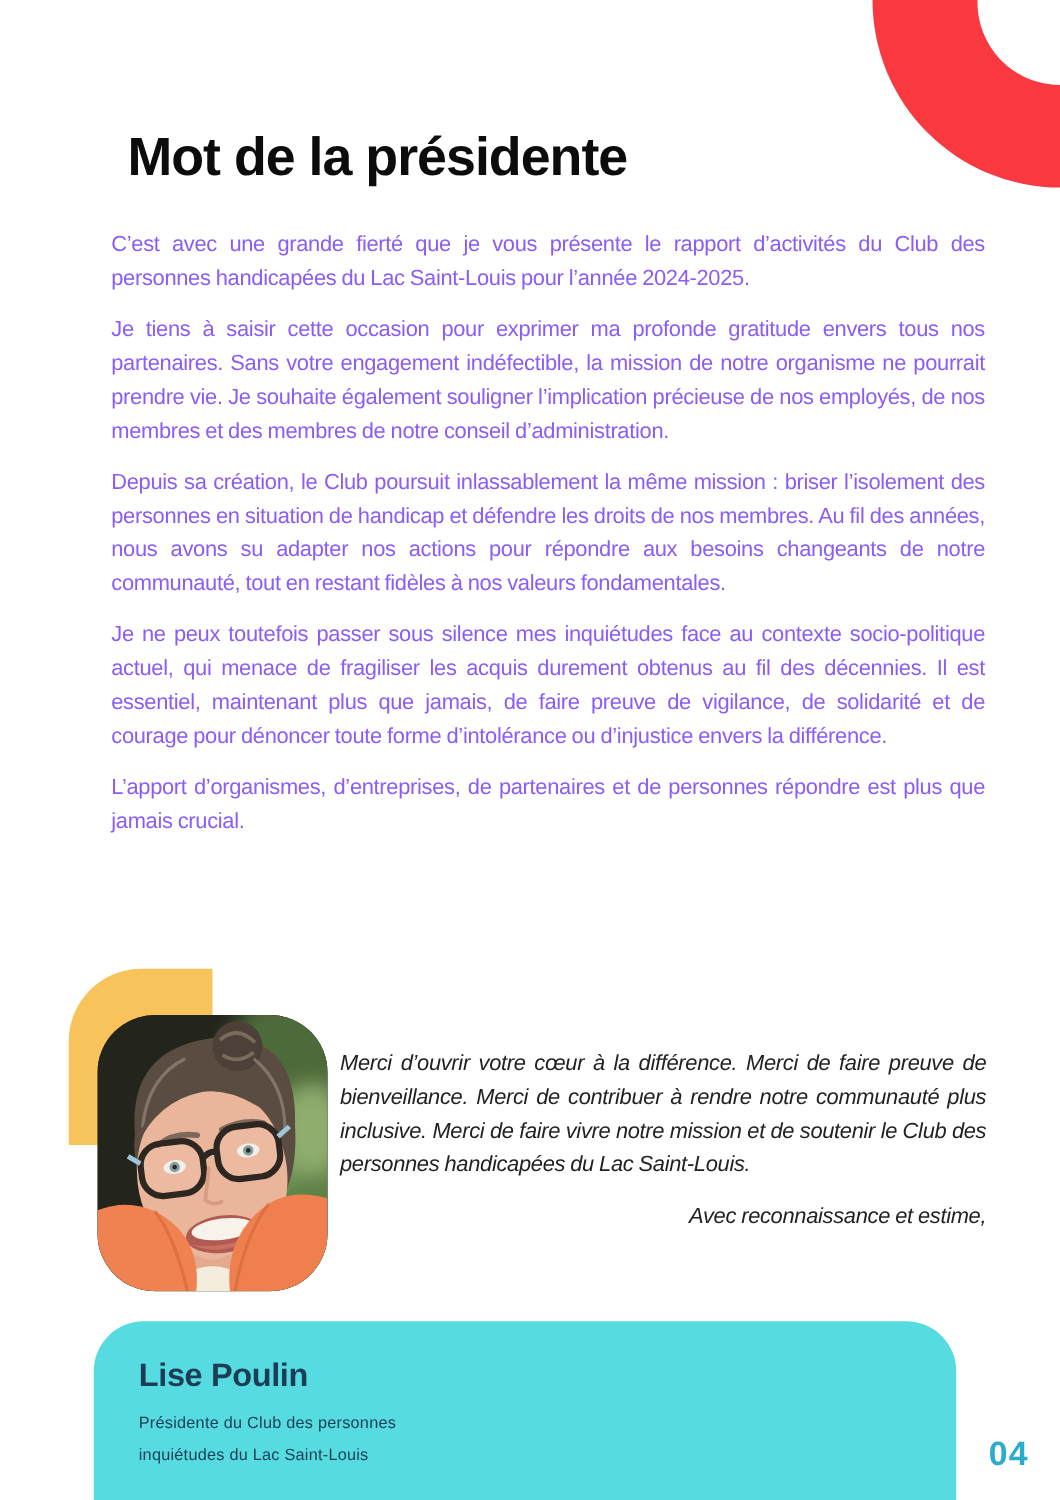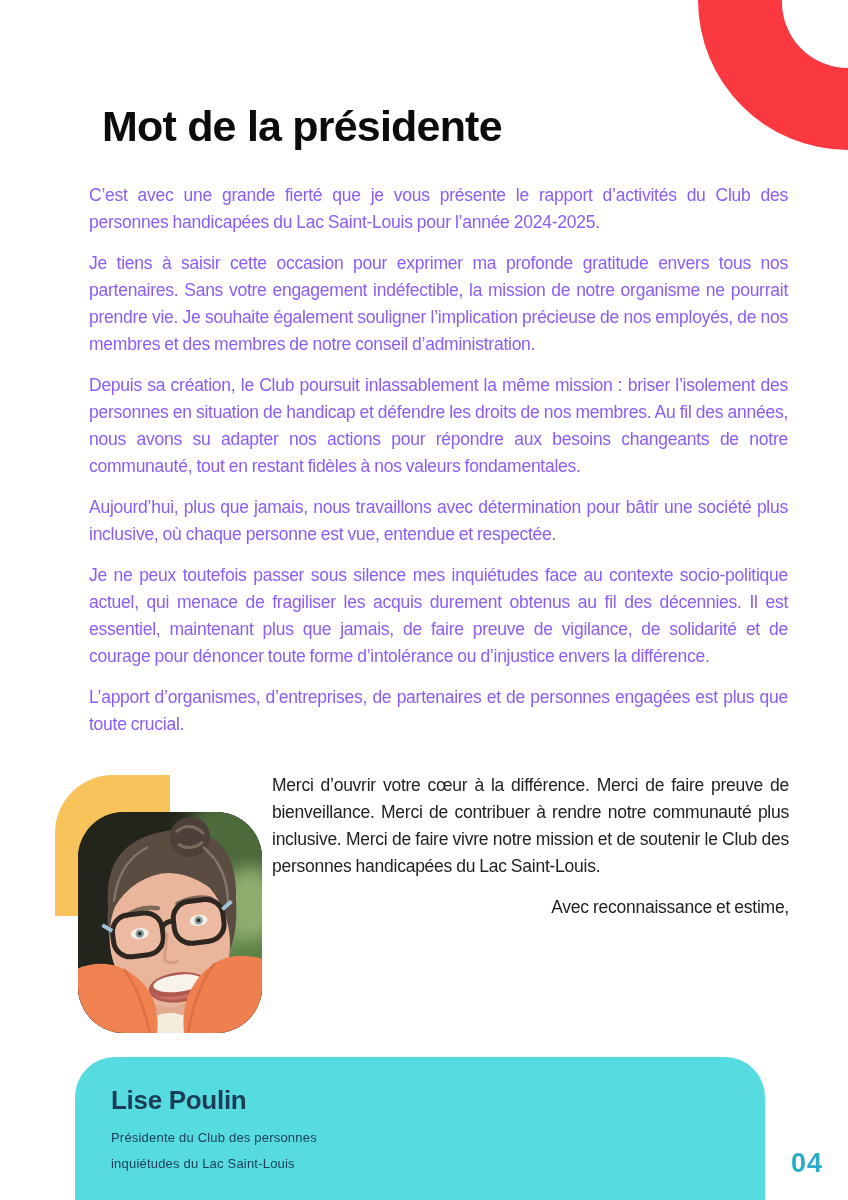--- a/index.html
+++ b/index.html
@@ -28,21 +28,21 @@
     position:absolute;left:55px;top:775px;width:115px;height:141px;
     background:#f8c35b;border-radius:58px 0 0 0;
   }
   
   .photo{
     position:absolute;left:78px;top:812px;width:184px;height:221px;
     border-radius:46px;overflow:hidden;background:#23241b;
   }
   .photo svg{display:block;}
   
-  .aside-text{position:absolute;left:272px;top:772px;width:517px;}
+  .aside-text{position:absolute;left:272px;top:837px;width:517px;font-style:italic;}
   .aside-text p{
     margin:0 0 14px 0;
     font-size:17.5px;line-height:27px;letter-spacing:-0.25px;word-spacing:-0.5px;
     text-align:justify;color:#222222;
   }
   .aside-text p.closing{text-align:right;margin-top:13px;margin-left:29px;}
   
   .sig-card{
     position:absolute;left:75px;top:1057px;width:690px;height:176px;
     background:#55dbe0;border-radius:40px 40px 0 0;
@@ -67,23 +67,22 @@
   <svg class="red-arc" width="152" height="152" viewBox="0 0 152 152" aria-hidden="true">
     <path d="M2 0 A150 150 0 0 0 152 150 L152 68 A66 66 0 0 1 86 0 Z" fill="#f9383f"></path>
   </svg>
 
   <h1 class="title">Mot de la présidente</h1>
 
   <div class="body-text">
     <p>C’est avec une grande fierté que je vous présente le rapport d’activités du Club des personnes handicapées du Lac Saint-Louis pour l’année 2024-2025.</p>
     <p>Je tiens à saisir cette occasion pour exprimer ma profonde gratitude envers tous nos partenaires. Sans votre engagement indéfectible, la mission de notre organisme ne pourrait prendre vie. Je souhaite également souligner l’implication précieuse de nos employés, de nos membres et des membres de notre conseil d’administration.</p>
     <p>Depuis sa création, le Club poursuit inlassablement la même mission : briser l’isolement des personnes en situation de handicap et défendre les droits de nos membres. Au fil des années, nous avons su adapter nos actions pour répondre aux besoins changeants de notre communauté, tout en restant fidèles à nos valeurs fondamentales.</p>
-    <p>Aujourd’hui, plus que jamais, nous travaillons avec détermination pour bâtir une société plus inclusive, où chaque personne est vue, entendue et respectée.</p>
     <p>Je ne peux toutefois passer sous silence mes inquiétudes face au contexte socio-politique actuel, qui menace de fragiliser les acquis durement obtenus au fil des décennies. Il est essentiel, maintenant plus que jamais, de faire preuve de vigilance, de solidarité et de courage pour dénoncer toute forme d’intolérance ou d’injustice envers la différence.</p>
-    <p>L’apport d’organismes, d’entreprises, de partenaires et de personnes engagées est plus que toute crucial.</p>
+    <p>L’apport d’organismes, d’entreprises, de partenaires et de personnes répondre est plus que jamais crucial.</p>
   </div>
 
   <div class="yellow-shape"></div>
 
   <div class="photo">
     <svg width="184" height="221" viewBox="0 0 184 221" aria-hidden="true">
       <defs>
         <filter id="blur8" x="-40%" y="-40%" width="180%" height="180%">
           <feGaussianBlur stdDeviation="8"></feGaussianBlur>
         </filter>

